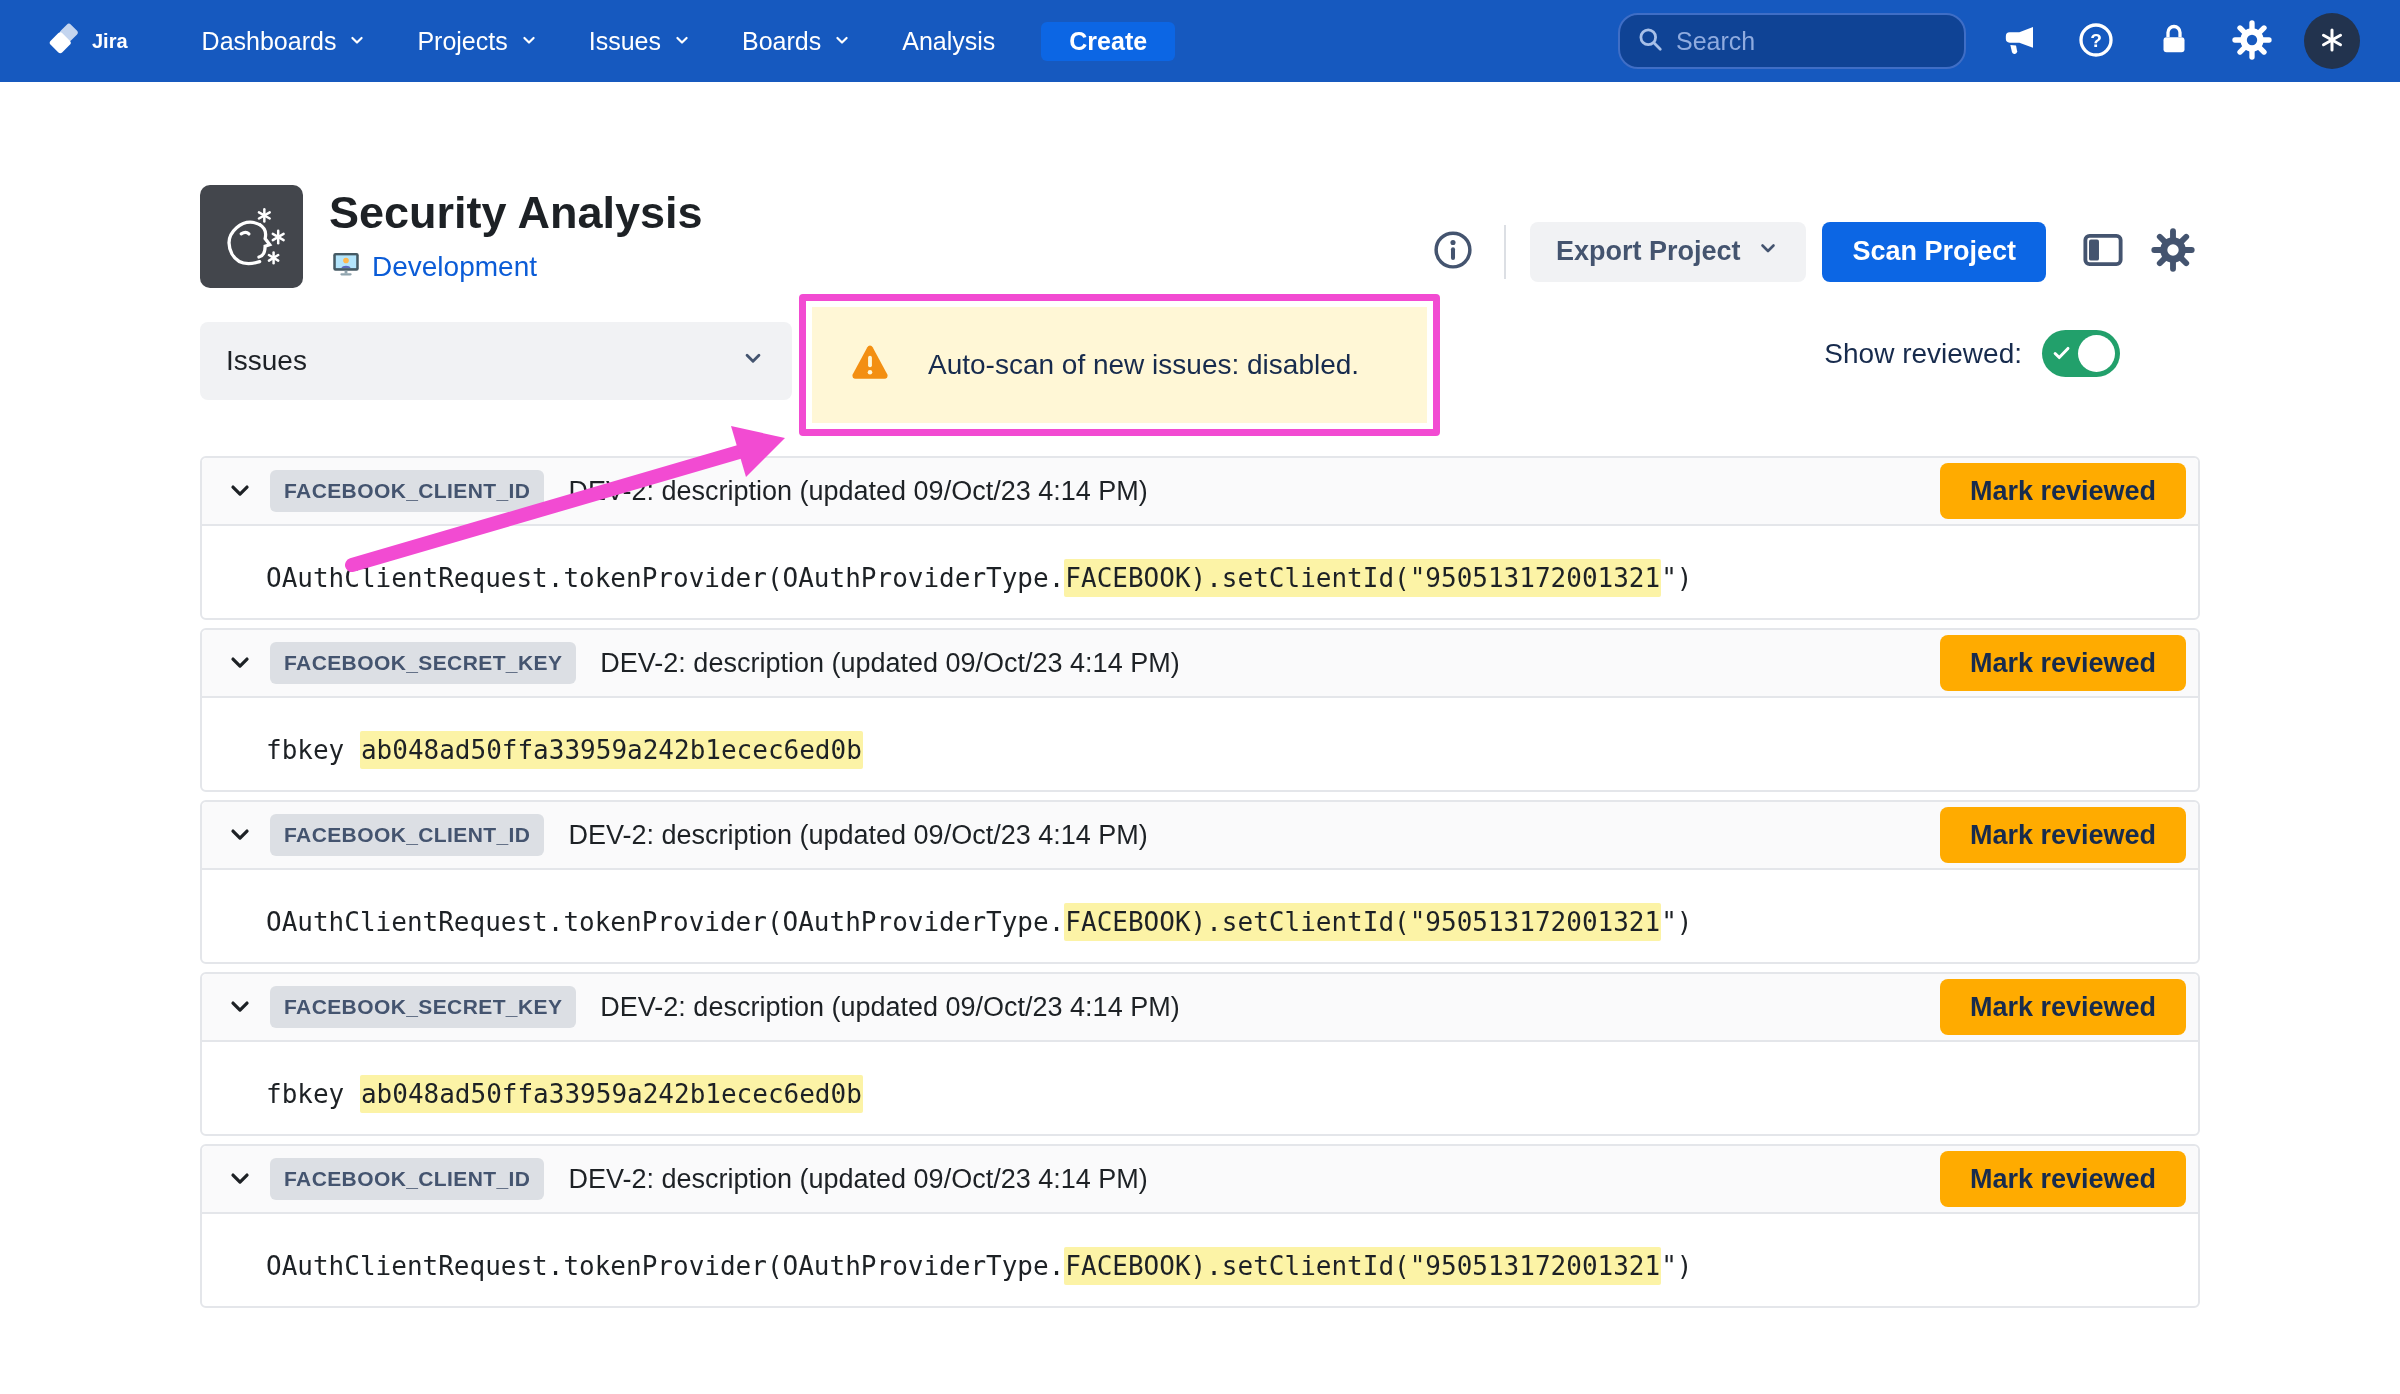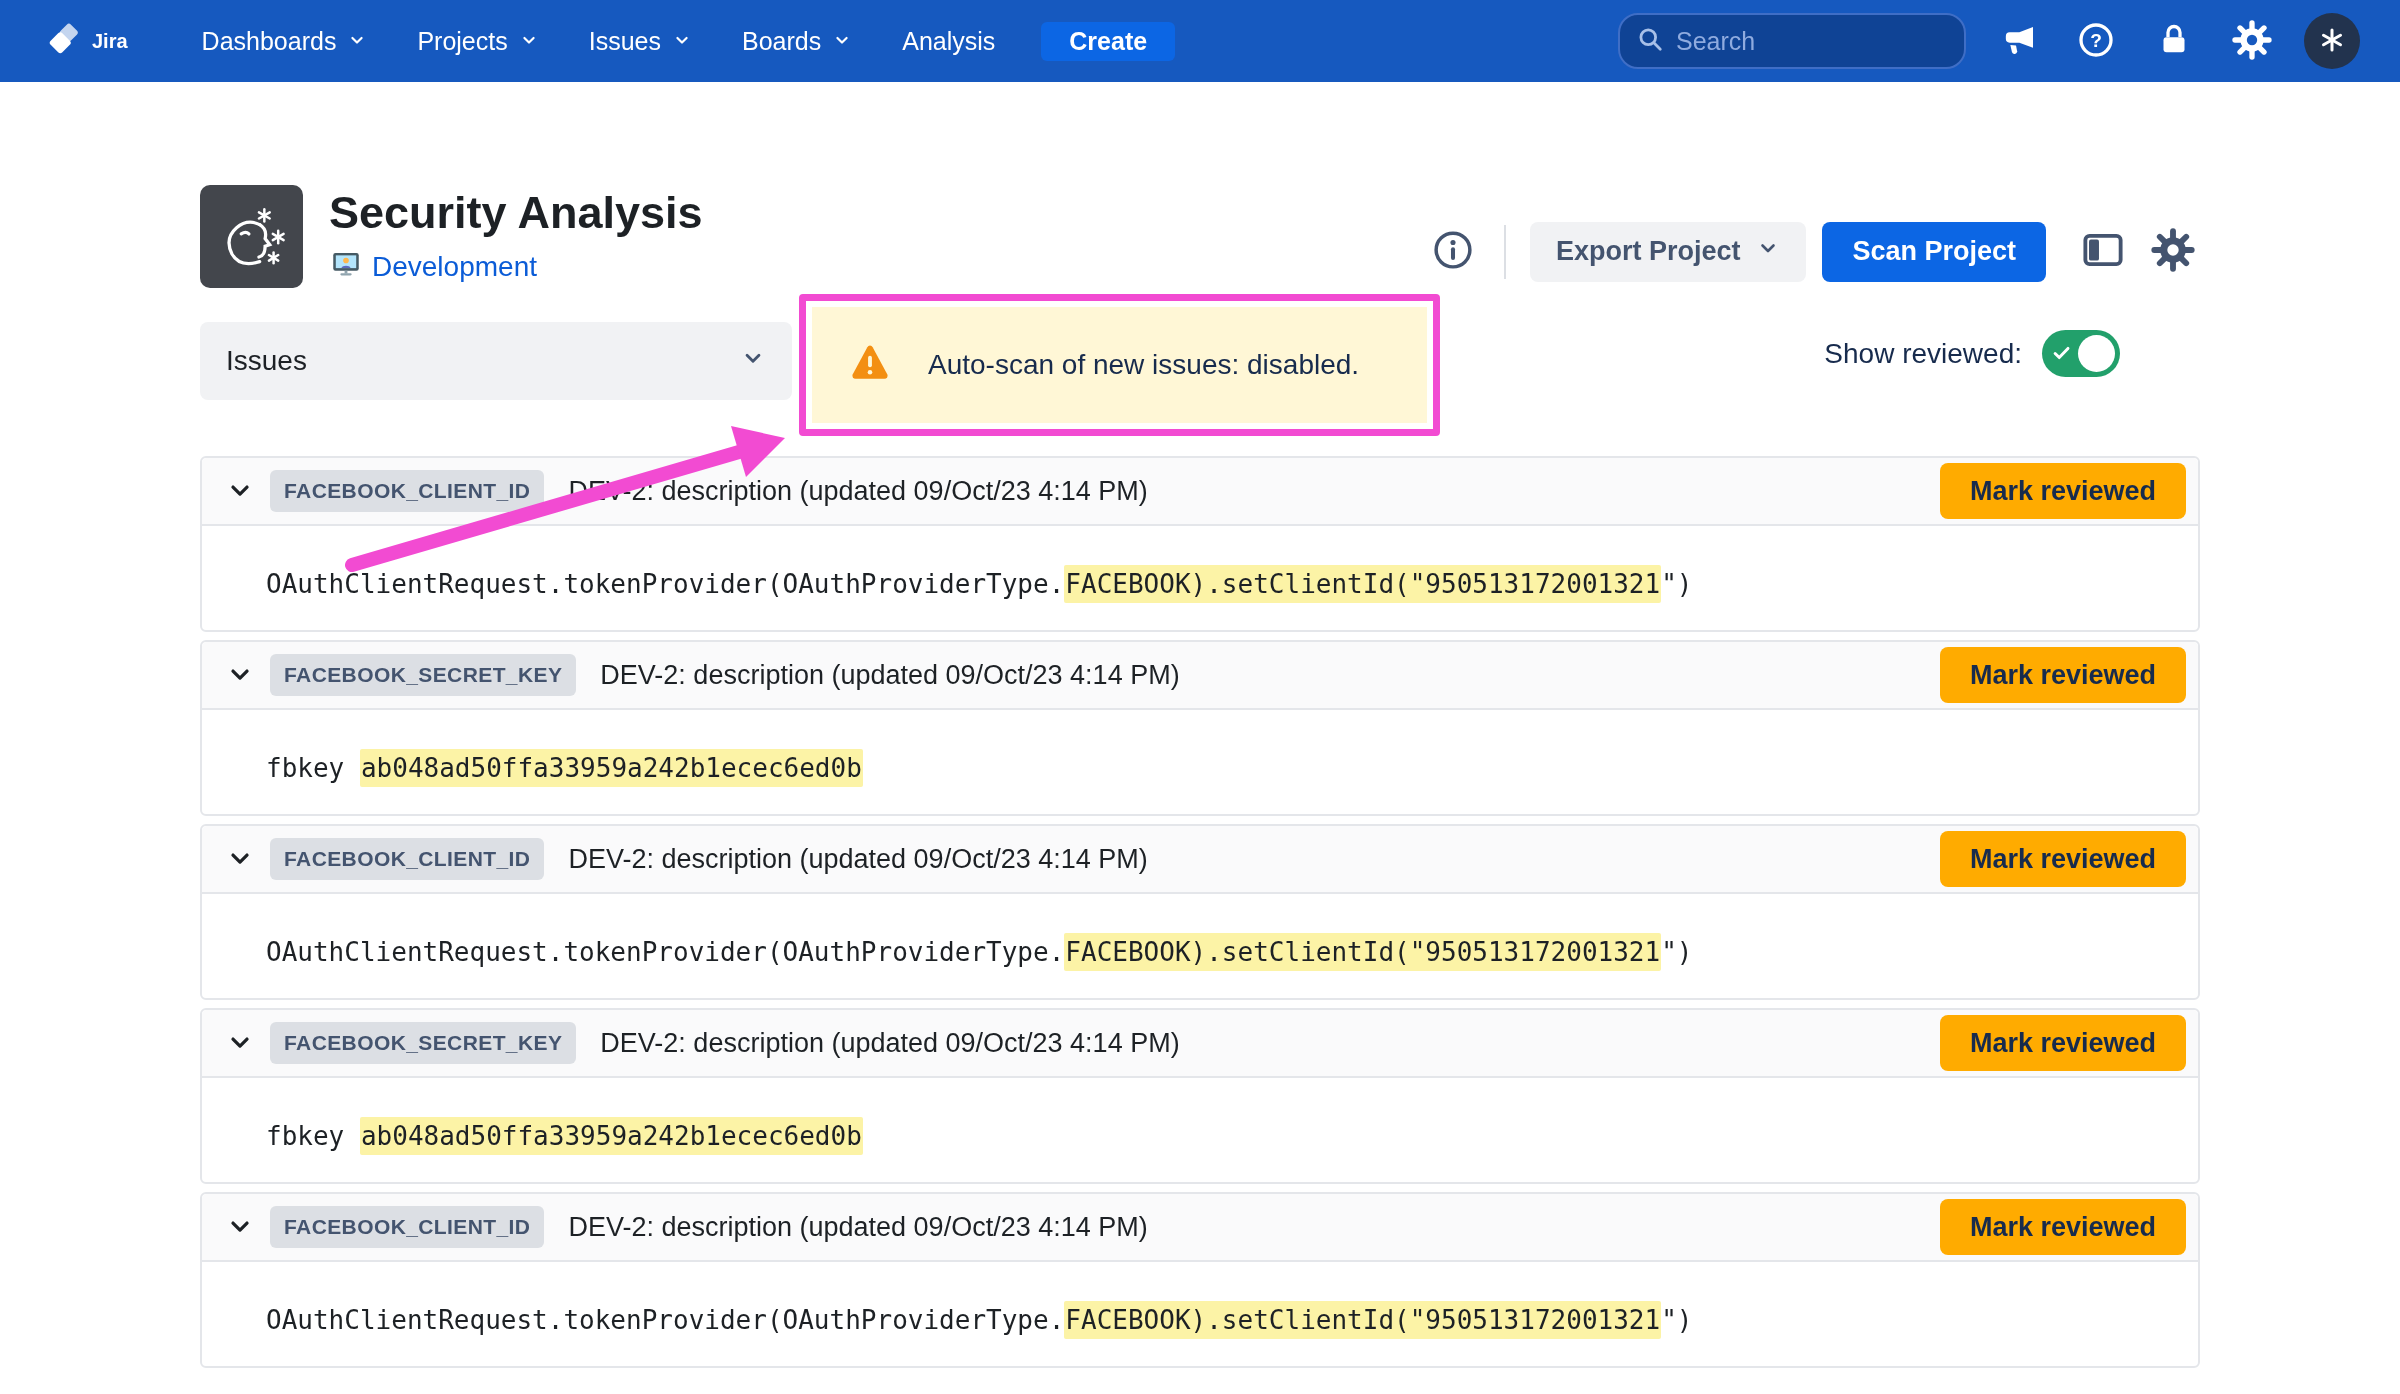--- a/index.html
+++ b/index.html
@@ -47,21 +47,21 @@
   .toggle svg { position:absolute; left:9px; top:12px; }
 
   
   .issue-list { margin-top:20px; display:flex; flex-direction:column; gap:8px; }
   .card { border:2px solid var(--border,#E4E6EA); border-radius:6px; background:#fff; }
   .card-header { height:68px; background:var(--header-bg,#FAFAFB); border-bottom:2px solid var(--border,#E4E6EA); border-radius:5px 5px 0 0; display:flex; align-items:center; padding:0 12px 0 14px; }
   .chev-btn { width:48px; height:48px; background:none; border:none; display:flex; align-items:center; justify-content:center; cursor:pointer; color:#1D2125; }
   .badge { background:var(--badge-bg,#DCDFE4); color:#44546F; font-size:21px; font-weight:700; letter-spacing:0.4px; border-radius:6px; padding:9px 14px; margin-left:6px; white-space:nowrap; }
   .card-title { margin-left:24px; font-size:27px; color:#1D2125; white-space:nowrap; }
   .mark-btn { margin-left:auto; background:var(--orange,#FFAB00); color:#172B4D; border:none; border-radius:8px; height:56px; padding:0 30px; font-size:27px; font-weight:700; cursor:pointer; white-space:nowrap; }
-  .card-body { height:104px; display:flex; align-items:center; padding:12px 24px 0 64px; }
+  .card-body { height:92px; display:flex; align-items:center; padding:12px 24px 0 64px; }
   .code { font-family:"DejaVu Sans Mono","Liberation Mono",monospace; font-size:26px; color:#1D2125; white-space:pre; }
   .code mark { background:var(--highlight,#FCF3A6); color:inherit; padding:4px 1px; border-radius:2px; }
 
   
   .arrow-overlay { position:absolute; left:0; top:0; width:2400px; height:1394px; pointer-events:none; z-index:40; }
 </style>
 </head>
 <body>
 
 <header class="navbar">

